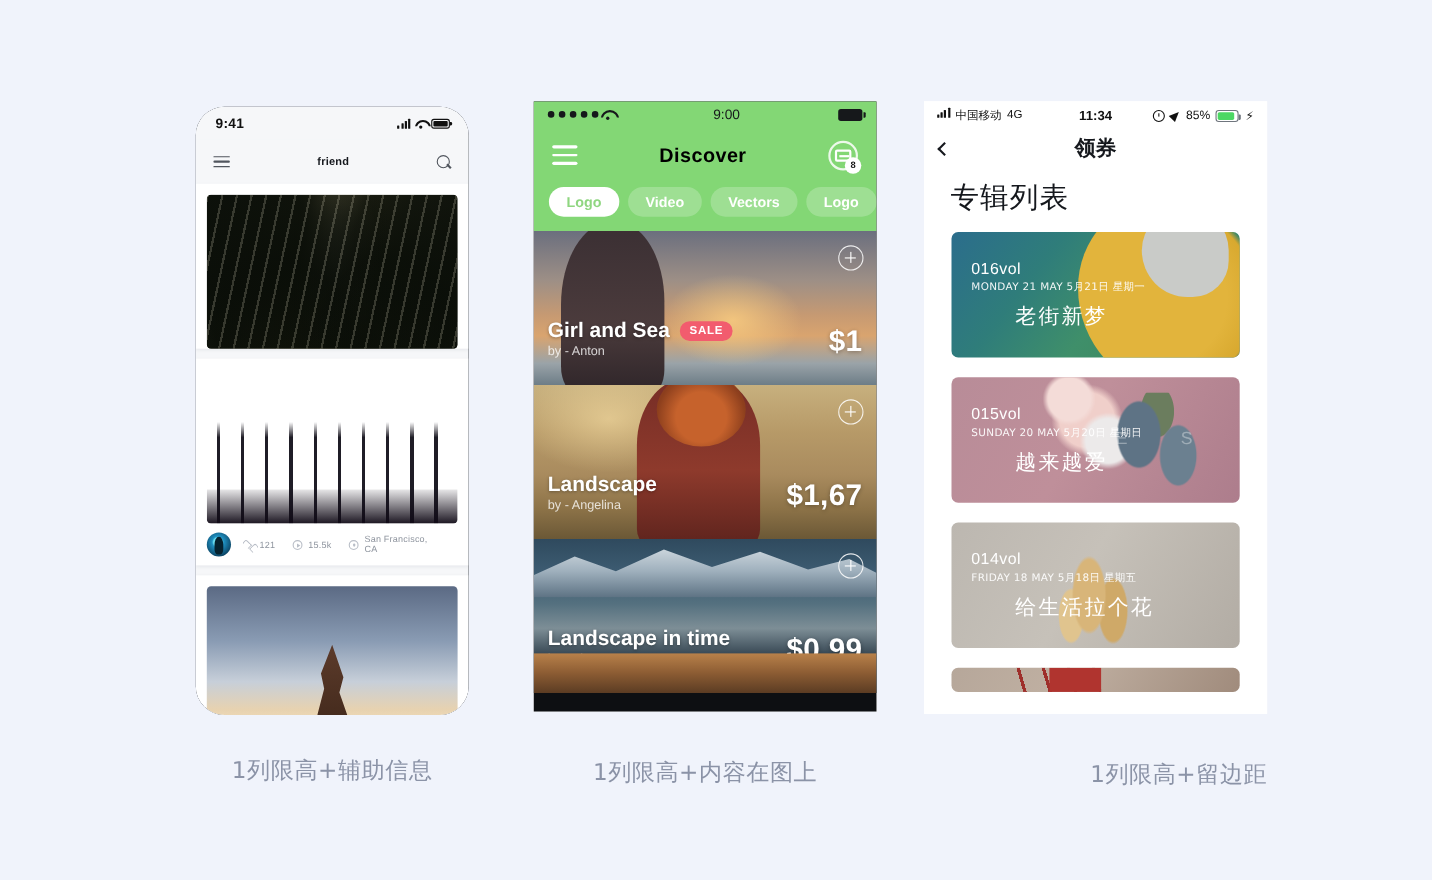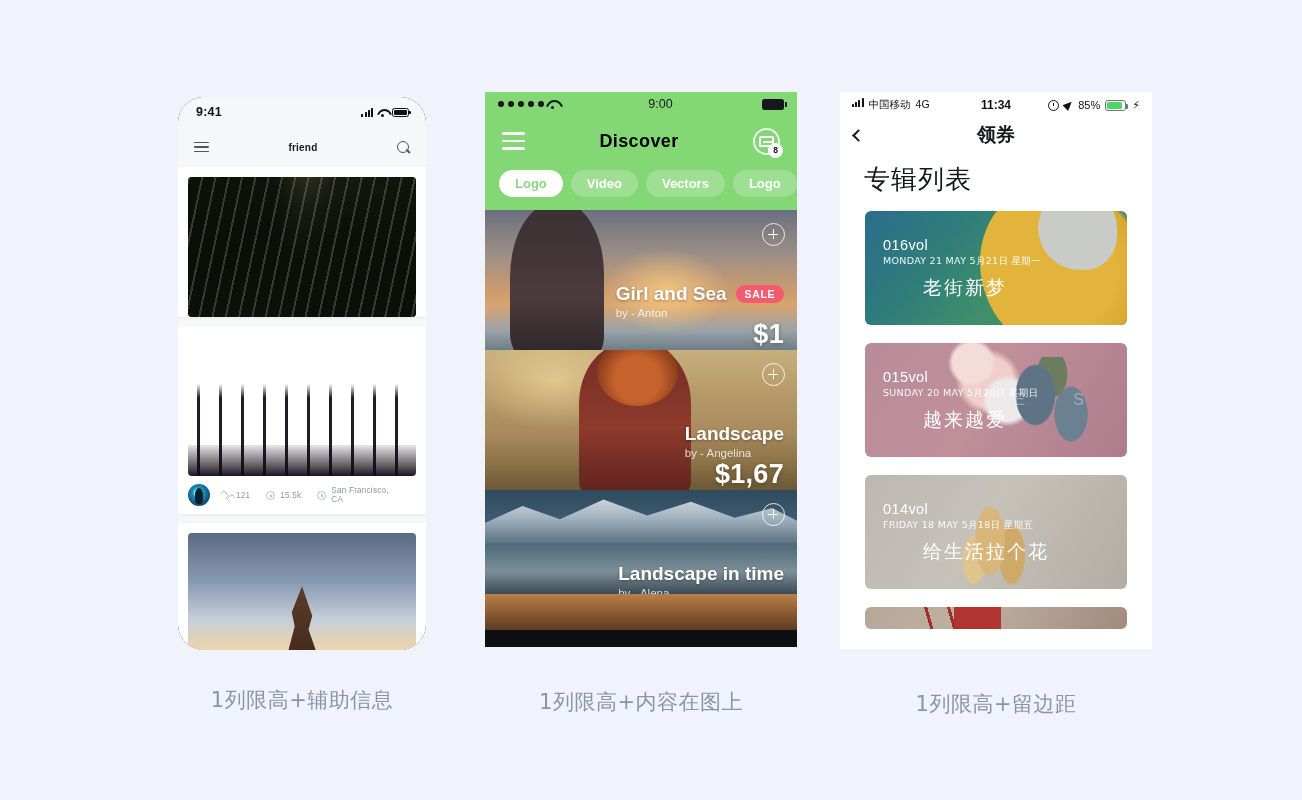--- a/index.html
+++ b/index.html
@@ -203,22 +203,22 @@
   }
   .p2-item.snow::after {
     content:""; position:absolute; left:0; right:0; bottom:0; height:26%;
     background: linear-gradient(180deg, #b8814a 0%, #8c5c33 50%, #5b3c23 100%);
   }
   .p2-plus { position:absolute; right:12px; top:13px; width:23px; height:23px; border-radius:50%;
     border:1.6px solid rgba(255,255,255,.85); }
   .p2-plus::before, .p2-plus::after { content:""; position:absolute; background:#fff; }
   .p2-plus::before { left:5px; top:9.7px; width:10px; height:1.8px; }
   .p2-plus::after  { top:5px; left:9.7px; height:10px; width:1.8px; }
-  .p2-info { position:absolute; left:13px; bottom:0; right:13px;
-    display:flex; align-items:flex-end; justify-content:space-between;flex-direction:column; }
+  .p2-info { position:absolute; left:13px; bottom:24px; right:13px;
+    display:flex; align-items:flex-end; justify-content:space-between; }
   .p2-titles { display:flex; flex-direction:column; }
   .p2-titleline { display:flex; align-items:center; gap:9px; }
   .p2-name { font-size:19px; font-weight:bold; color:#fff; text-shadow:0 1px 3px rgba(0,0,0,.35); }
   .p2-sale { background:#f25c6e; color:#fff; font-size:10.5px; font-weight:bold;
     padding:3px 9px; border-radius:11px; letter-spacing:.6px; }
   .p2-author { font-size:11.5px; color:rgba(255,255,255,.78); margin-top:2px; }
   .p2-price { font-size:27px; font-weight:bold; color:#fff; letter-spacing:.3px;
     text-shadow:0 1px 4px rgba(0,0,0,.3); }
 
   
@@ -507,15 +507,15 @@
           <div class="p3-vol">014vol</div>
           <div class="p3-date">FRIDAY 18 MAY 5月18日 星期五</div>
           <div class="p3-big">给生活拉个花</div>
         </div>
       </div>
 
       <div class="p3-card c4"></div>
 
     </div>
   </div>
-  <div class="caption" style="left:840px; top:690px; width:312px;">1列限高+留边距</div>
+  <div class="caption" style="left:840px; top:690px; width:312px;text-align:right;">1列限高+留边距</div>
 
 </div>
 
 </body></html>

